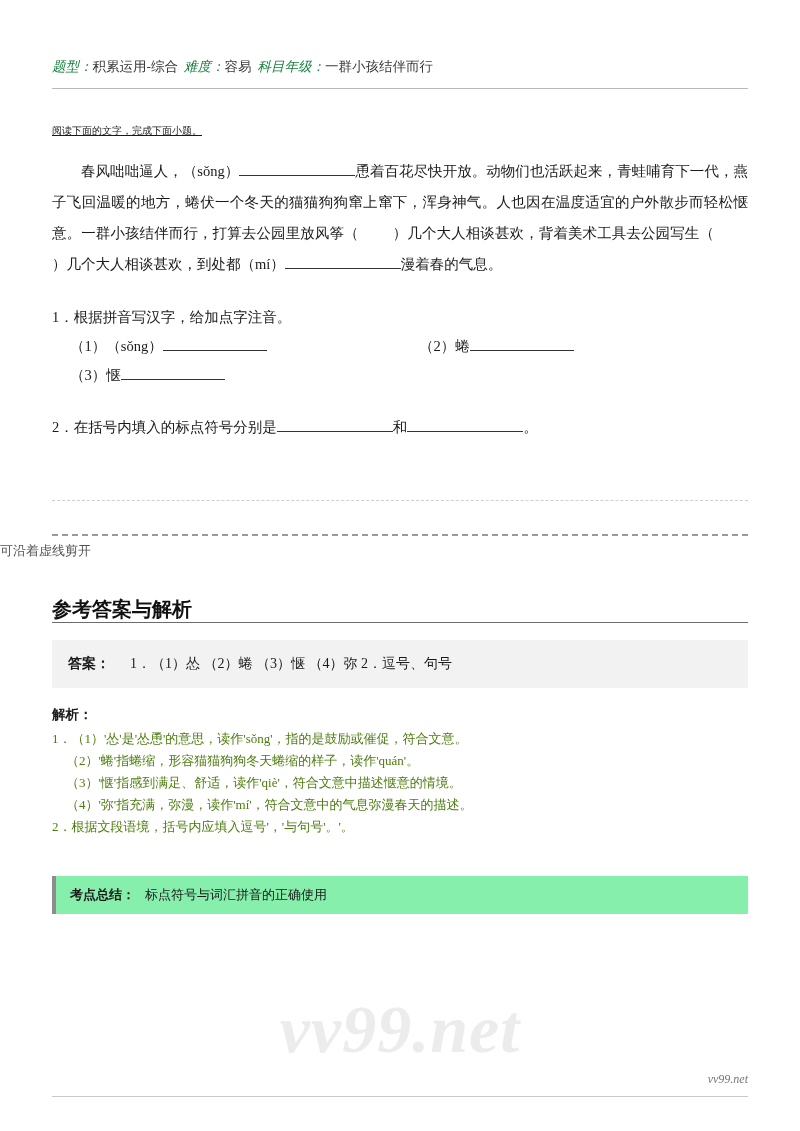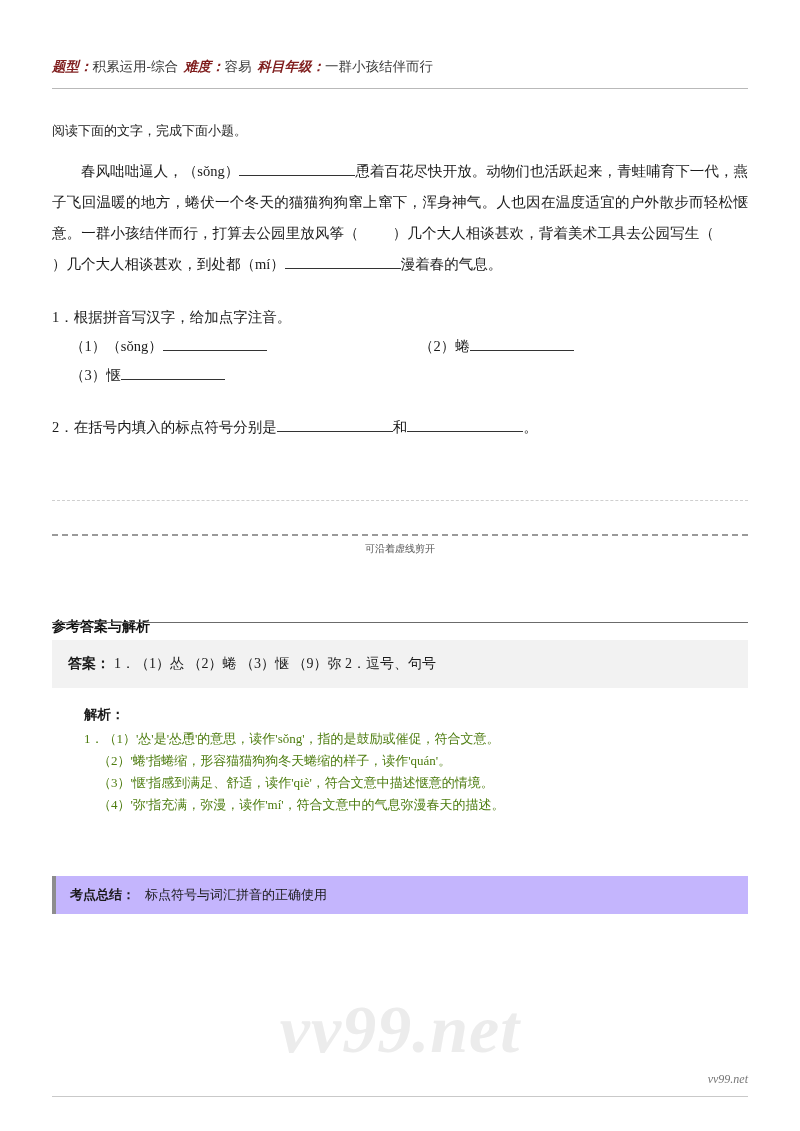--- a/index.html
+++ b/index.html
@@ -27,46 +27,47 @@
   .meta {
     position: absolute;
     top: 58px;
     left: 52px;
     right: 52px;
     font-size: 13.5px;
     color: #3a3a3a;
     white-space: nowrap;
   }
   .meta .lbl {
-    font-weight: bold;
+    font-weight: normal;
     font-style: italic;
-    color: #7f1d1d;
+    color: #15803d;
   }
   .meta .sep {
     display: inline-block;
     width: 6px;
   }
   .rule {
     position: absolute;
     left: 52px;
     right: 52px;
     border-top: 1px solid #b9b9b9;
   }
   #rule-top { top: 88px; }
 
   .content {
     position: absolute;
     left: 52px;
     right: 52px;
     top: 108px;
   }
   .p-lead {
-    font-size: 13px;
+    font-size: 10px;
     line-height: 30px;
     margin: 8px 0 10px 0;
+    text-decoration: underline;
   }
   .p-body {
     font-size: 14.5px;
     line-height: 31px;
     text-align: justify;
     text-indent: 2em;
     margin: 0 0 6px 0;
   }
   .blank {
     display: inline-block;
@@ -108,78 +109,76 @@
     left: 52px;
     right: 52px;
     top: 534px;
     border-top: 2px dashed #9a9a9a;
   }
   .cut-note {
     position: absolute;
     left: 0;
     right: 0;
     top: 542px;
-    text-align: center;
-    font-size: 10px;
+    text-align: left;
+    font-size: 13px;
     color: #555;
   }
 
   
   .answers-head {
     position: absolute;
     left: 52px;
     top: 596px;
-    font-size: 14px;
+    font-size: 20px;
     font-weight: bold;
     color: #111;
-    margin-top: 22px;
   }
   #rule-answers { top: 622px; border-top: 1px solid #6b6b6b; }
 
   .answer-box {
     position: absolute;
     left: 52px;
     right: 52px;
     top: 640px;
     background: #f2f2f2;
     padding: 12px 16px;
     box-sizing: border-box;
     font-size: 14px;
     line-height: 24px;
   }
   .answer-box .lead {
     font-weight: bold;
   }
-  .answer-box .seg { margin-right: 4px; }
+  .answer-box .seg { margin-right: 20px; }
 
   .analysis {
     position: absolute;
     left: 52px;
     right: 52px;
     top: 706px;
-    margin-left: 32px;
   }
   .analysis-title {
     font-size: 13.5px;
     font-weight: bold;
     margin-bottom: 4px;
   }
   .analysis-line {
     font-size: 13px;
     line-height: 22px;
     color: #4d7c0f;
   }
   .analysis-line.indent { padding-left: 14px; }
 
   .summary {
     position: absolute;
     left: 52px;
     right: 52px;
     top: 876px;
-    background: #c4b5fd;
+    background: #86efac;
     border-left: 4px solid #8d8d8d;
     padding: 9px 14px;
     box-sizing: border-box;
     font-size: 13px;
     line-height: 20px;
   }
   .summary .k { font-weight: bold; margin-right: 10px; }
 
   .watermark {
     position: absolute;
@@ -244,29 +243,30 @@
   </div>
 
   <div id="dash-light"></div>
   <div id="dash-dark"></div>
   <div class="cut-note">可沿着虚线剪开</div>
 
   <div class="answers-head">参考答案与解析</div>
   <div class="rule" id="rule-answers"></div>
 
   <div class="answer-box">
-    <span class="lead seg">答案：</span><span>1．（1）怂 （2）蜷 （3）惬 （9）弥 2．逗号、句号</span>
+    <span class="lead seg">答案：</span><span>1．（1）怂 （2）蜷 （3）惬 （4）弥 2．逗号、句号</span>
   </div>
 
   <div class="analysis">
     <div class="analysis-title">解析：</div>
     <div class="analysis-line">1．（1）'怂'是'怂恿'的意思，读作'sǒng'，指的是鼓励或催促，符合文意。</div>
     <div class="analysis-line indent">（2）'蜷'指蜷缩，形容猫猫狗狗冬天蜷缩的样子，读作'quán'。</div>
     <div class="analysis-line indent">（3）'惬'指感到满足、舒适，读作'qiè'，符合文意中描述惬意的情境。</div>
     <div class="analysis-line indent">（4）'弥'指充满，弥漫，读作'mí'，符合文意中的气息弥漫春天的描述。</div>
+    <div class="analysis-line">2．根据文段语境，括号内应填入逗号'，'与句号'。'。</div>
   </div>
 
   <div class="summary">
     <span class="k">考点总结：</span><span>标点符号与词汇拼音的正确使用</span>
   </div>
 
   <div class="watermark">vv99.net</div>
 
   <div class="footer-note">vv99.net</div>
   <div class="footer-rule"></div>

